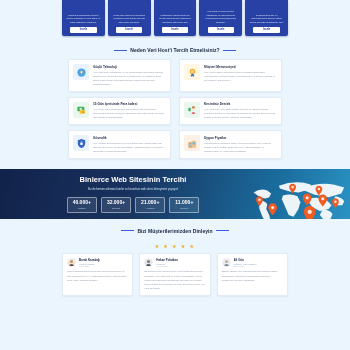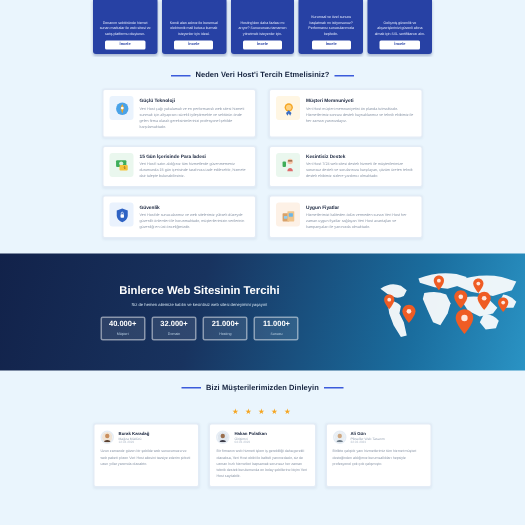--- a/index.html
+++ b/index.html
@@ -119,21 +119,21 @@
   }
   .feat-text {
     font-size: 2.5px;
     line-height: 1.62;
     color: #8b97a8;
   }
 
   
   .stats-banner {
     position: relative;
-    height: 78px;
+    height: 50px;
     background: linear-gradient(105deg, #12224a 0%, #18335f 38%, #1a6d9e 78%, #2a93c4 100%);
     overflow: hidden;
     display: flex;
     align-items: center;
   }
   .banner-inner {
     position: relative;
     z-index: 3;
     width: 100%;
     padding-left: 34px;

